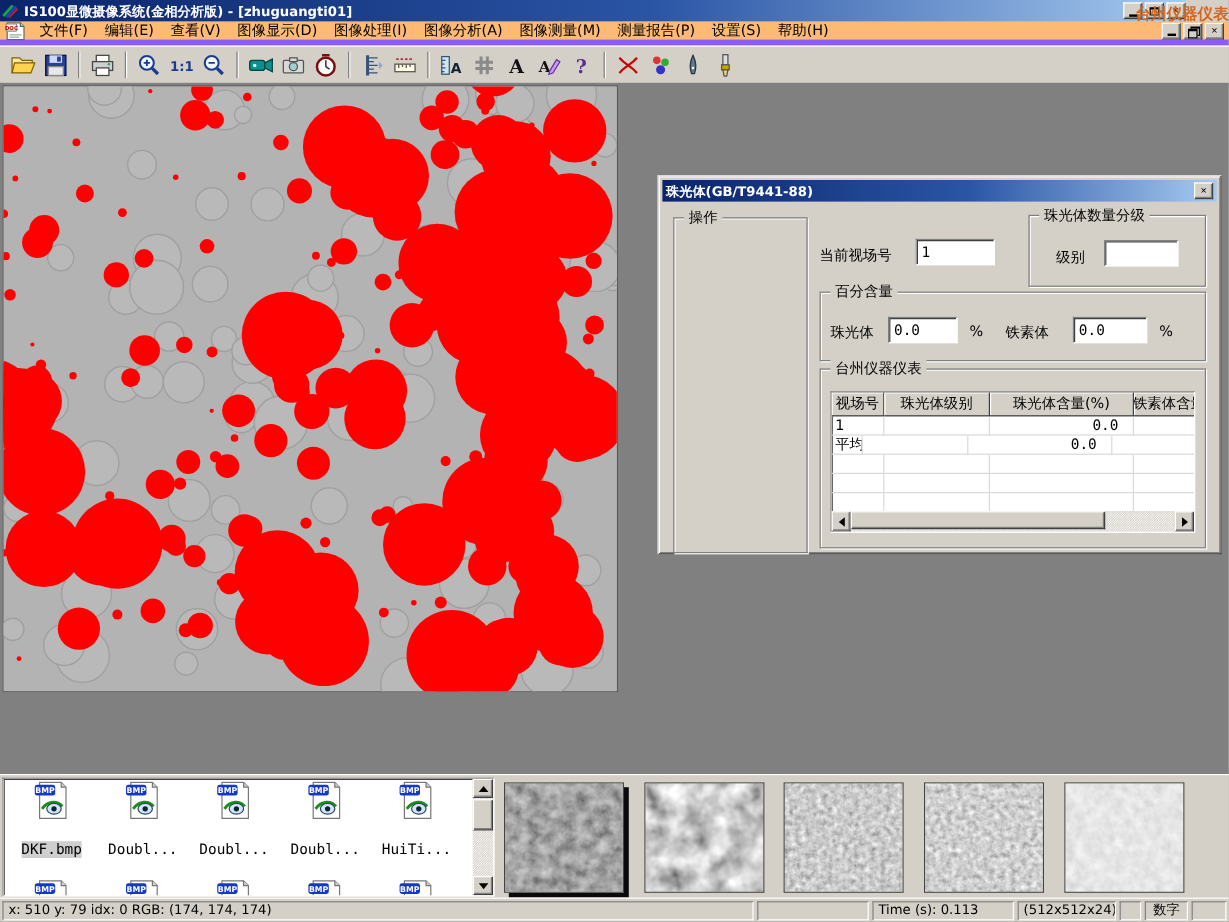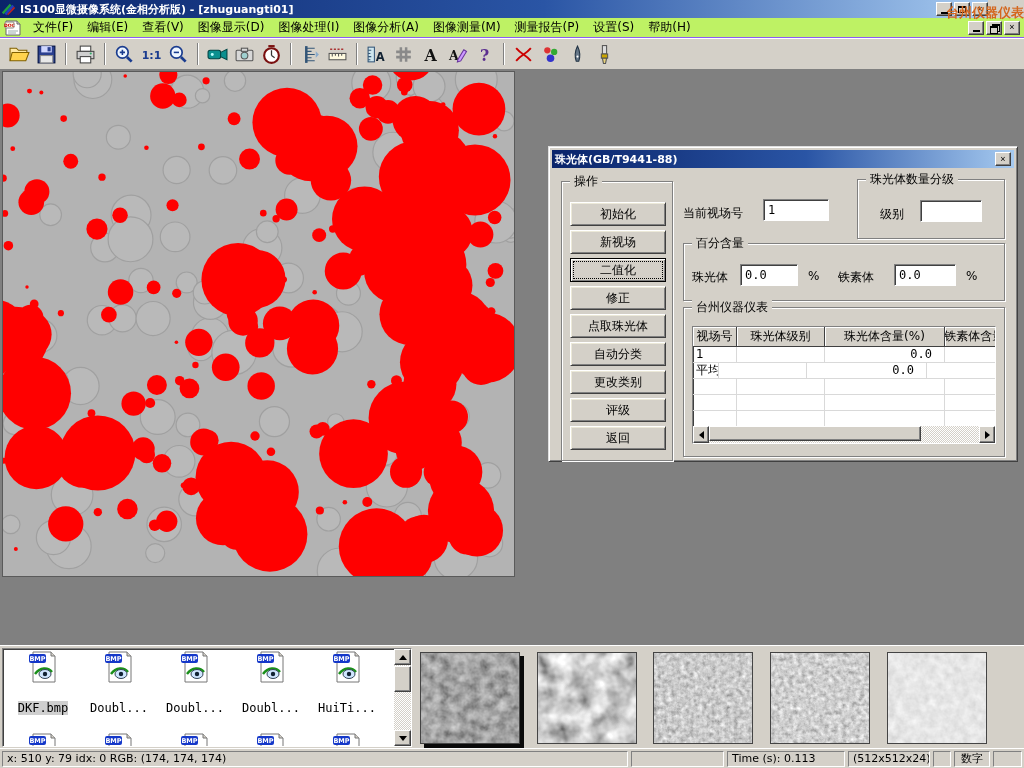--- a/index.html
+++ b/index.html
@@ -19,22 +19,22 @@
     font-size:9px; line-height:1; color:#000; padding:0; cursor:default; }
   .min-glyph { width:7px; height:2px; background:#000; margin-top:7px; }
   .max-glyph { width:8px; height:7px; border:1px solid #000; border-top-width:2px; }
   .restore-glyph { position:relative; width:9px; height:8px; }
   .restore-glyph:before { content:""; position:absolute; left:2px; top:0; width:6px; height:5px; border:1px solid #000; border-top-width:2px; background:#d4d0c8; }
   .restore-glyph:after  { content:""; position:absolute; left:0; top:2px; width:6px; height:5px; border:1px solid #000; border-top-width:2px; background:#d4d0c8; }
   #watermark { position:absolute; left:946px; top:6px; width:78px; color:#d4671f; font-size:13px; font-weight:bold;
     z-index:60; line-height:13px; letter-spacing:0; pointer-events:none; }
 
   
-  #menubar { position:absolute; left:0; top:18px; width:1024px; height:20px; background:#bef264;
-    display:flex; align-items:center; padding:0 2px; border-bottom:1px solid #8b5cf6; }
+  #menubar { position:absolute; left:0; top:18px; width:1024px; height:20px; background:#fdba74;
+    display:flex; align-items:center; padding:0 2px; border-bottom:5px solid #8b5cf6; }
   .doc-ic { width:18px; height:16px; margin:0 4px 0 2px; display:inline-flex; }
   .menu-item { padding:2px 7px; white-space:nowrap; color:#000; }
   .child-btns { margin-left:auto; display:flex; gap:2px; margin-right:2px; }
 
   
   #toolbar { position:absolute; left:0; top:38px; width:1024px; height:32px; background:#d4d0c8;
     border-top:1px solid #fff; border-bottom:1px solid #808080; display:flex; align-items:center; padding-left:6px; }
   .tb-btn { width:27px; height:26px; background:#d4d0c8; border:1px solid #d4d0c8; display:flex; align-items:center; justify-content:center; padding:0; }
   .tb-ic { width:21px; height:21px; display:inline-flex; }
   .tb-ic svg { width:21px; height:21px; }
@@ -654,31 +654,20 @@
     <div id="dialog">
       <div class="dlg-title">
         <span>珠光体(GB/T9441-88)</span>
         <button class="wbtn dlg-x">
             <span>×</span>
           </button>
       </div>
 
       <fieldset class="grp etched" id="ops-group">
         <span class="grp-label">操作</span>
-        <div id="ops-buttons">
-            <button class="op-btn">初始化</button>
-            <button class="op-btn">新视场</button>
-            <button class="op-btn focused">二值化</button>
-            <button class="op-btn">修正</button>
-            <button class="op-btn">点取珠光体</button>
-            <button class="op-btn">自动分类</button>
-            <button class="op-btn">更改类别</button>
-            <button class="op-btn">评级</button>
-            <button class="op-btn">返回</button>
-          </div>
       </fieldset>
 
       <span class="dlg-label" style="left:134px; top:58px;">当前视场号</span>
       <input class="fld" style="left: 214px; top: 52px; width: 66px;" readonly="" value="1">
 
       <fieldset class="grp etched" id="grading-group">
         <span class="grp-label">珠光体数量分级</span>
         <span class="dlg-label" style="left:22px; top:26px;text-align:right;">级别</span>
         <input class="fld" style="left: 62px; top: 20px; width: 62px;" readonly="" value="">
       </fieldset>

